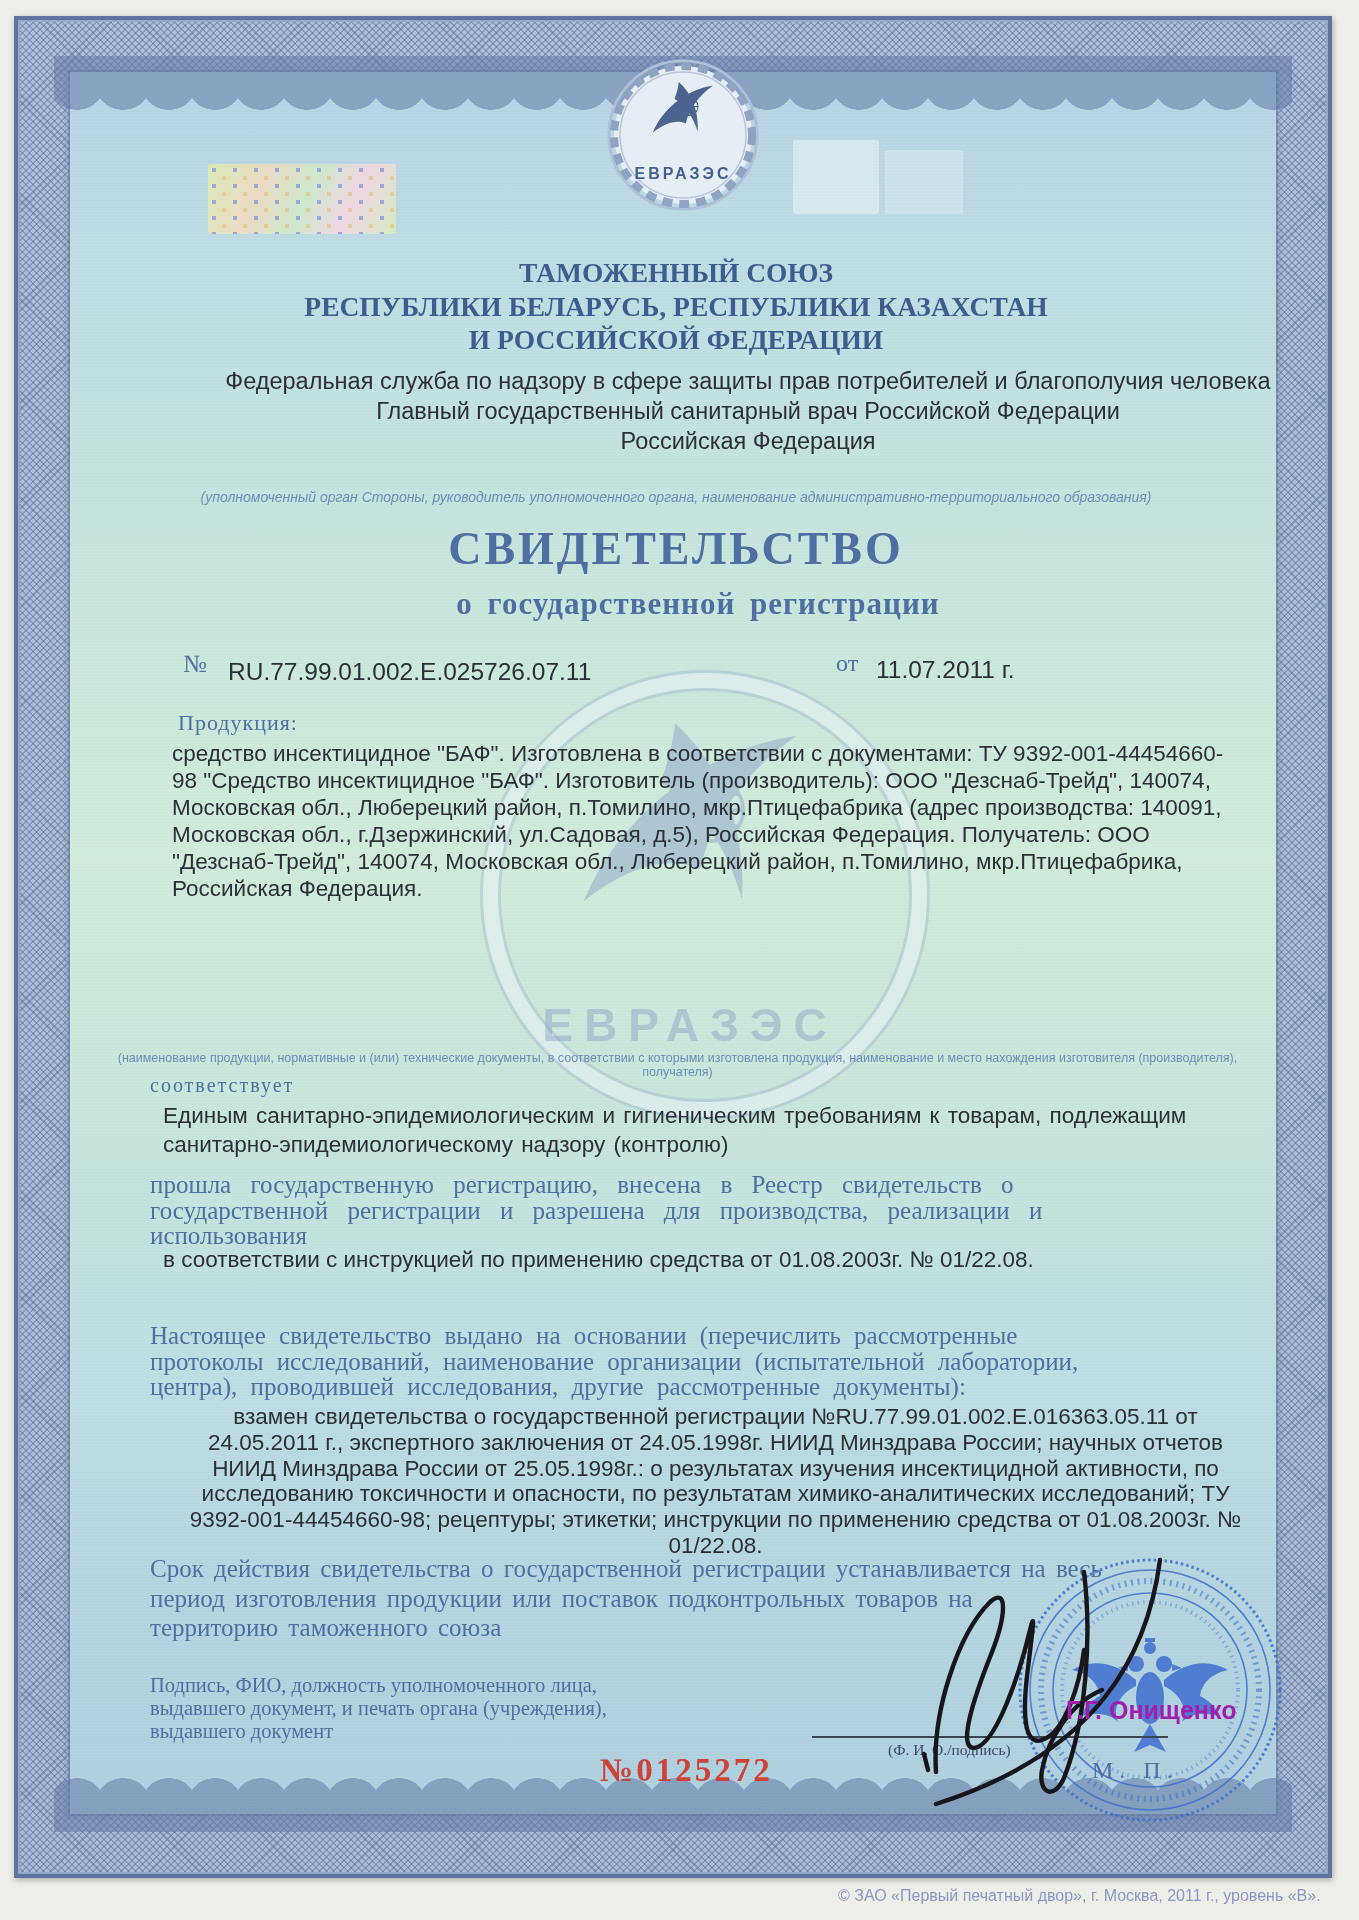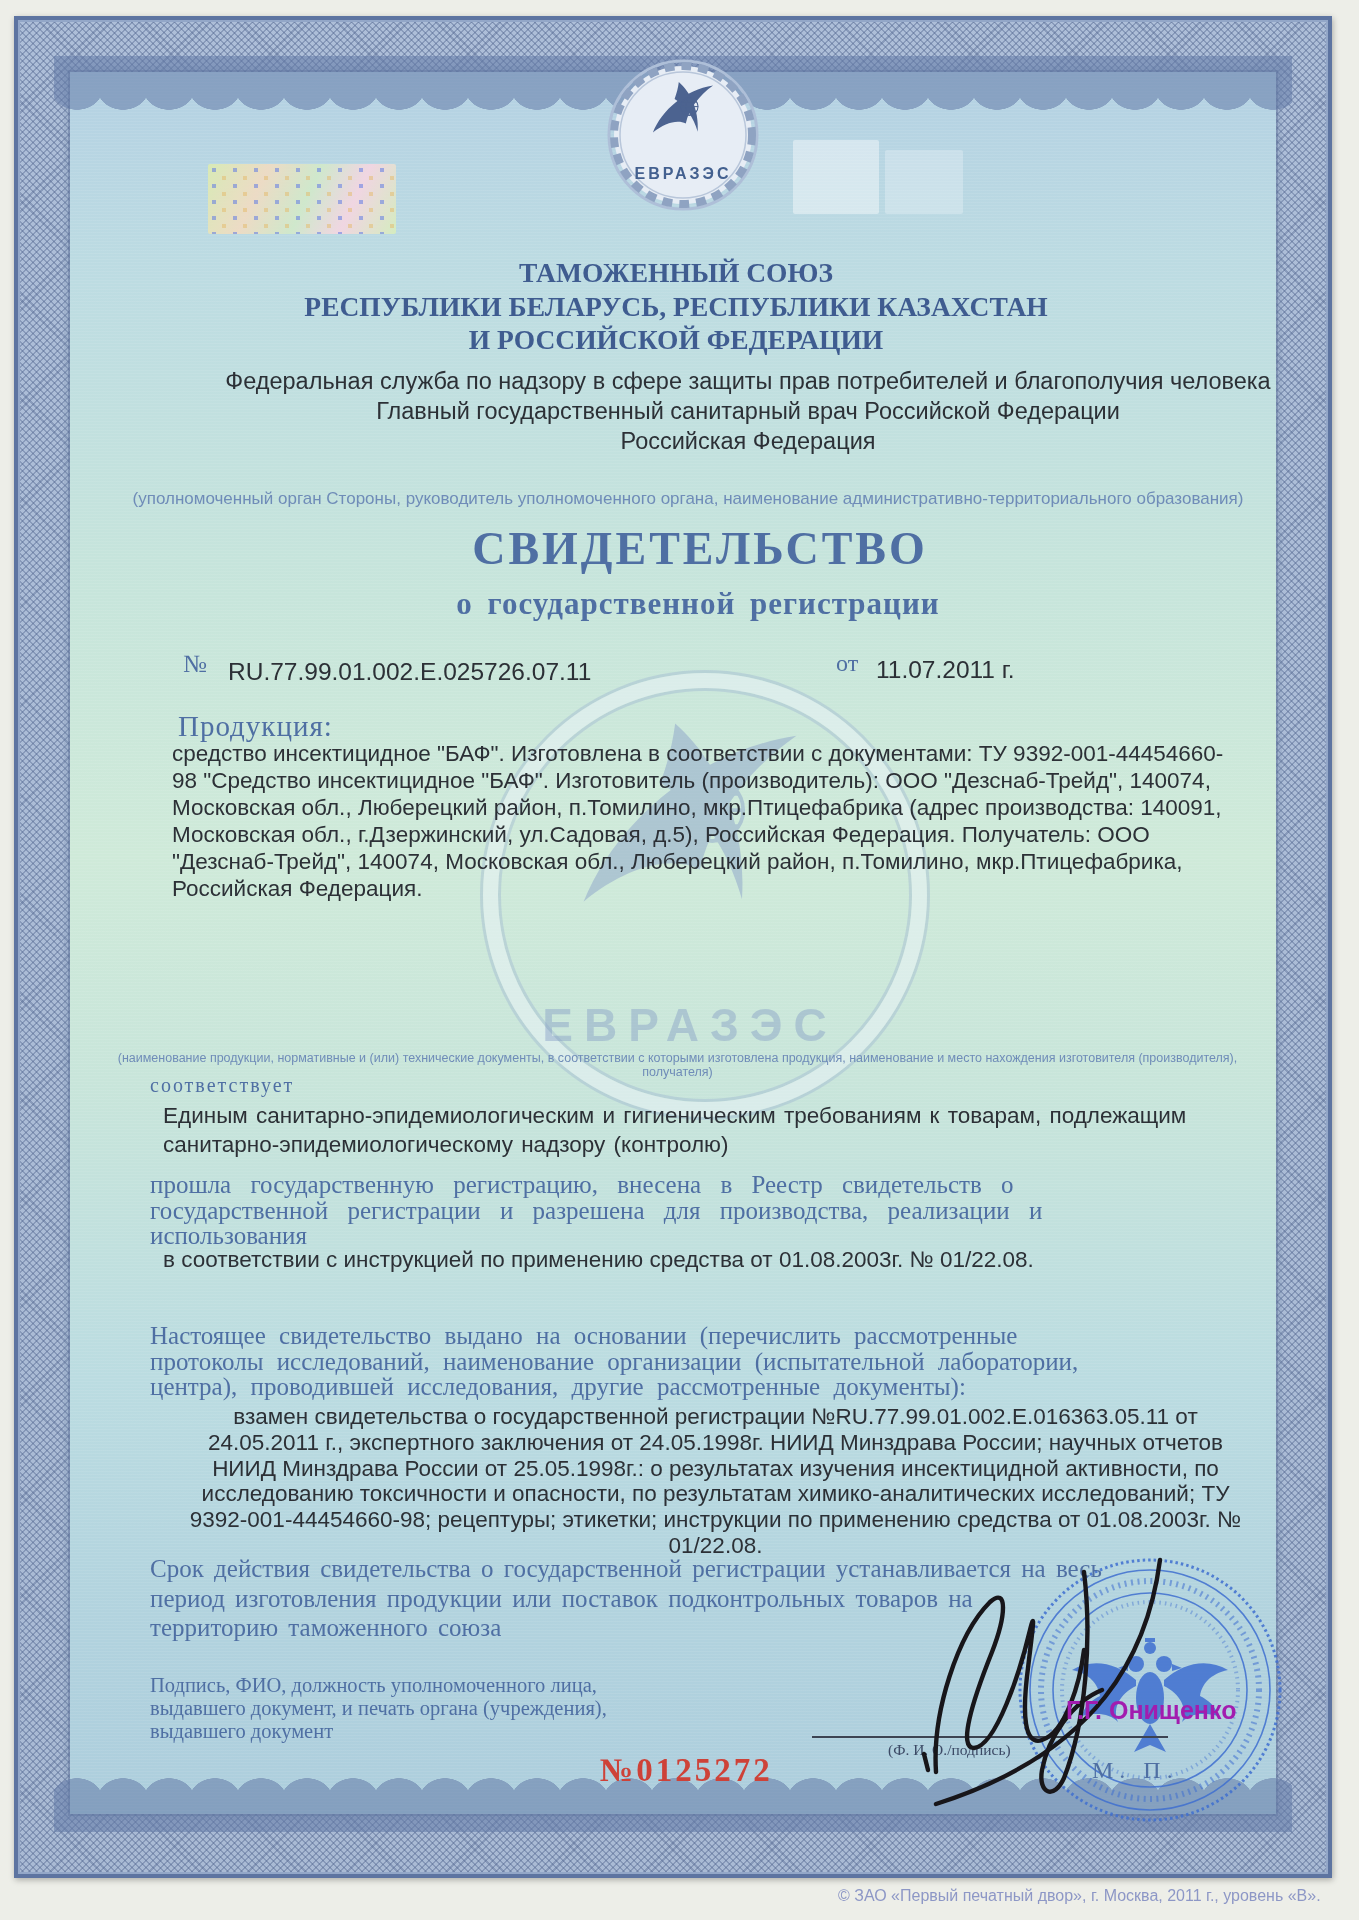--- a/index.html
+++ b/index.html
@@ -100,31 +100,31 @@
     <use href="#swoosh"></use>
   </svg>
 <div class="watermark-org">ЕВРАЗЭС</div>
 
 <div class="txt hdr-serif lines center" style="left:70px;top:256px;width:1212px;font-size:27.5px;line-height:33.5px;">ТАМОЖЕННЫЙ СОЮЗ
 РЕСПУБЛИКИ БЕЛАРУСЬ, РЕСПУБЛИКИ КАЗАХСТАН
 И РОССИЙСКОЙ ФЕДЕРАЦИИ</div>
 <div class="txt sans-dark lines center" style="left:70px;top:366px;width:1356px;font-size:23.5px;line-height:30px;">Федеральная служба по надзору в сфере защиты прав потребителей и благополучия человека
 Главный государственный санитарный врач Российской Федерации
 Российская Федерация</div>
-<div class="txt caption center" style="left:132px;top:489px;width:1112px;font-size:17px;">(уполномоченный орган Стороны, руководитель уполномоченного органа, наименование административно-территориального образования)</div>
+<div class="txt caption center" style="left:120px;top:489px;width:1112px;font-size:14px;font-style:italic;">(уполномоченный орган Стороны, руководитель уполномоченного органа, наименование административно-территориального образования)</div>
 
-<div class="txt blue-serif center" style="left:70px;top:522px;width:1212px;font-size:46px;font-weight:bold;letter-spacing:3px;margin-left:24px;">СВИДЕТЕЛЬСТВО</div>
+<div class="txt blue-serif center" style="left:70px;top:522px;width:1212px;font-size:46px;font-weight:bold;letter-spacing:3px;">СВИДЕТЕЛЬСТВО</div>
 <div class="txt blue-serif center" style="left:70px;top:586px;width:1256px;font-size:31px;font-weight:bold;letter-spacing:1px;word-spacing:6px;">о государственной регистрации</div>
 
 <div class="txt blue-serif" style="left:183px;top:650px;font-size:25px;">№</div>
 <div class="txt sans-dark" style="left:228px;top:658px;font-size:24.5px;">RU.77.99.01.002.Е.025726.07.11</div>
 <div class="txt blue-serif" style="left:836px;top:650px;font-size:24px;">от</div>
 <div class="txt sans-dark" style="left:876px;top:656px;font-size:24.5px;">11.07.2011 г.</div>
 
-<div class="txt blue-serif" style="left:178px;top:710px;font-size:29px;letter-spacing:1px;">Продукция:</div>
+<div class="txt blue-serif" style="left:178px;top:710px;font-size:22px;letter-spacing:1px;">Продукция:</div>
 <div class="txt sans-dark lines" style="left:172px;top:740px;width:1085px;font-size:22.5px;line-height:27px;">средство инсектицидное "БАФ". Изготовлена в соответствии с документами: ТУ 9392-001-44454660-
 98 "Средство инсектицидное "БАФ". Изготовитель (производитель): ООО "Дезснаб-Трейд", 140074,
 Московская обл., Люберецкий район, п.Томилино, мкр.Птицефабрика (адрес производства: 140091,
 Московская обл., г.Дзержинский, ул.Садовая, д.5), Российская Федерация.  Получатель: ООО
 "Дезснаб-Трейд", 140074, Московская обл., Люберецкий район, п.Томилино, мкр.Птицефабрика,
 Российская Федерация.</div>
 
 <div class="txt caption center" style="left:95px;top:1051px;width:1165px;font-size:12.5px;">(наименование продукции, нормативные и (или) технические документы, в соответствии с которыми изготовлена продукция, наименование и место нахождения изготовителя (производителя), получателя)</div>
 
 <div class="txt blue-serif" style="left:150px;top:1074px;font-size:20px;letter-spacing:2px;">соответствует</div>

